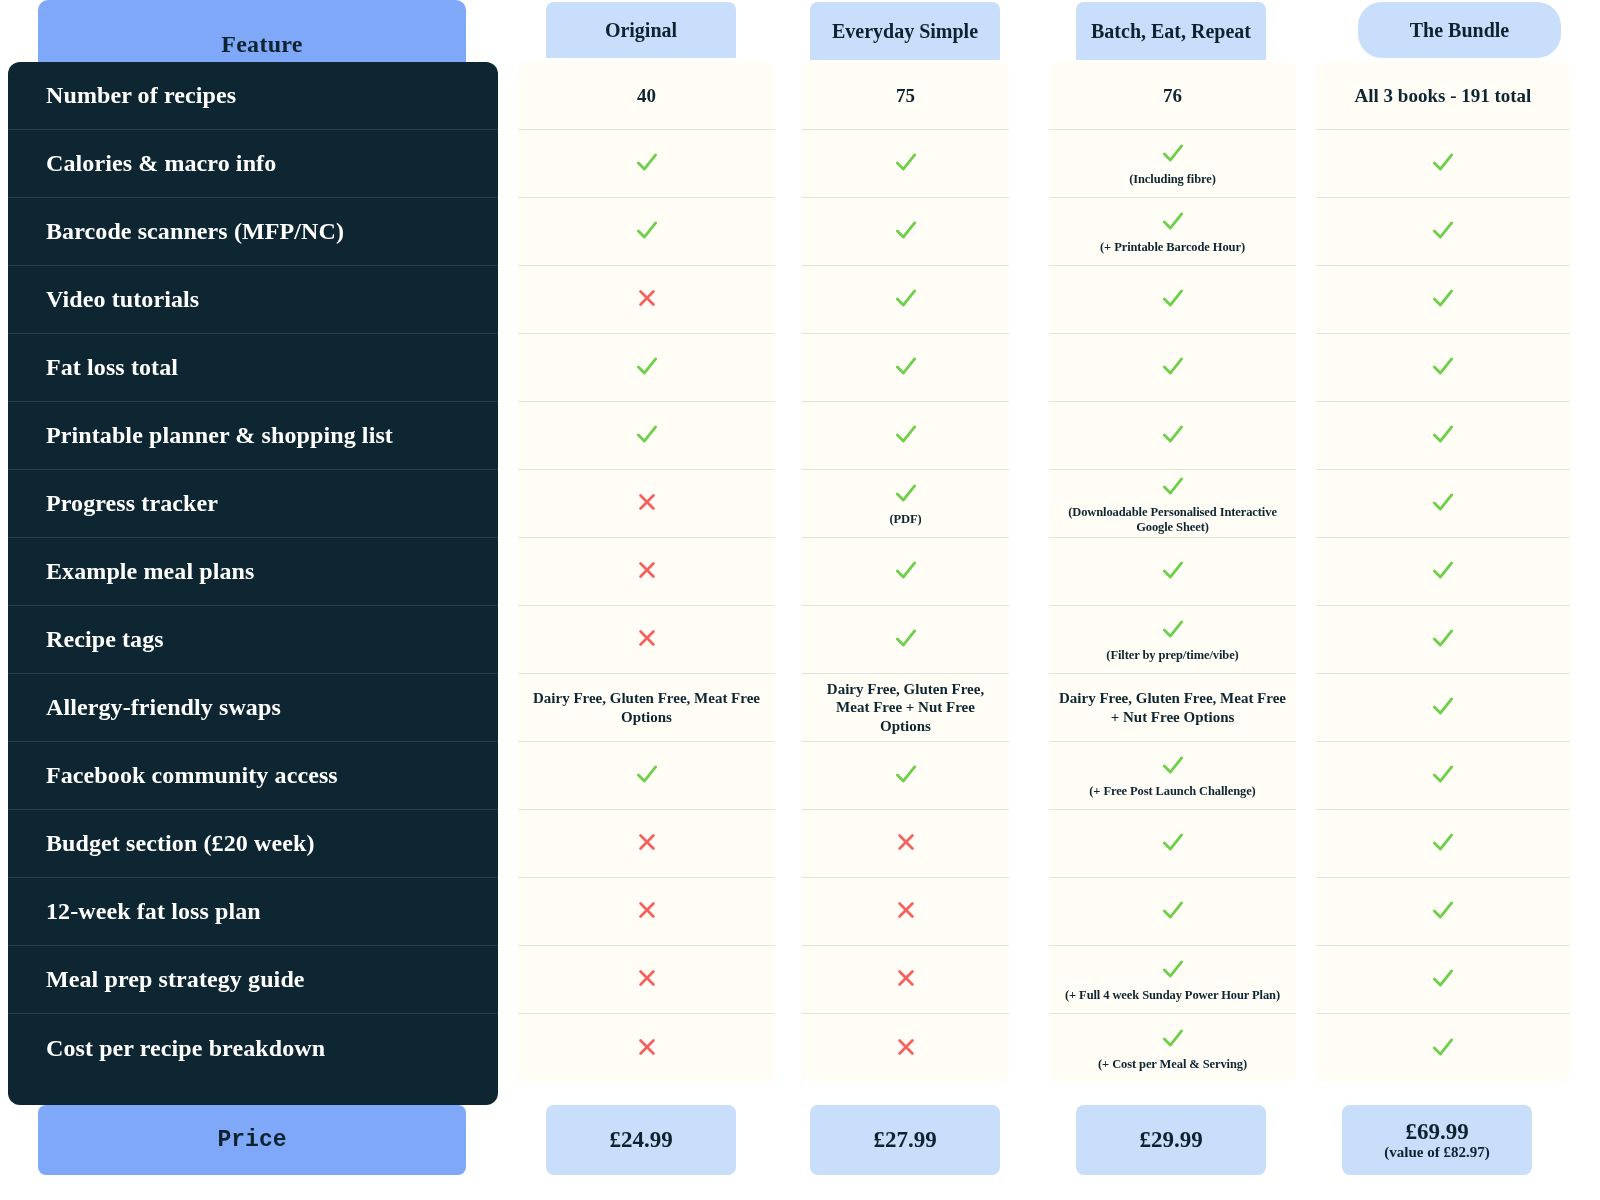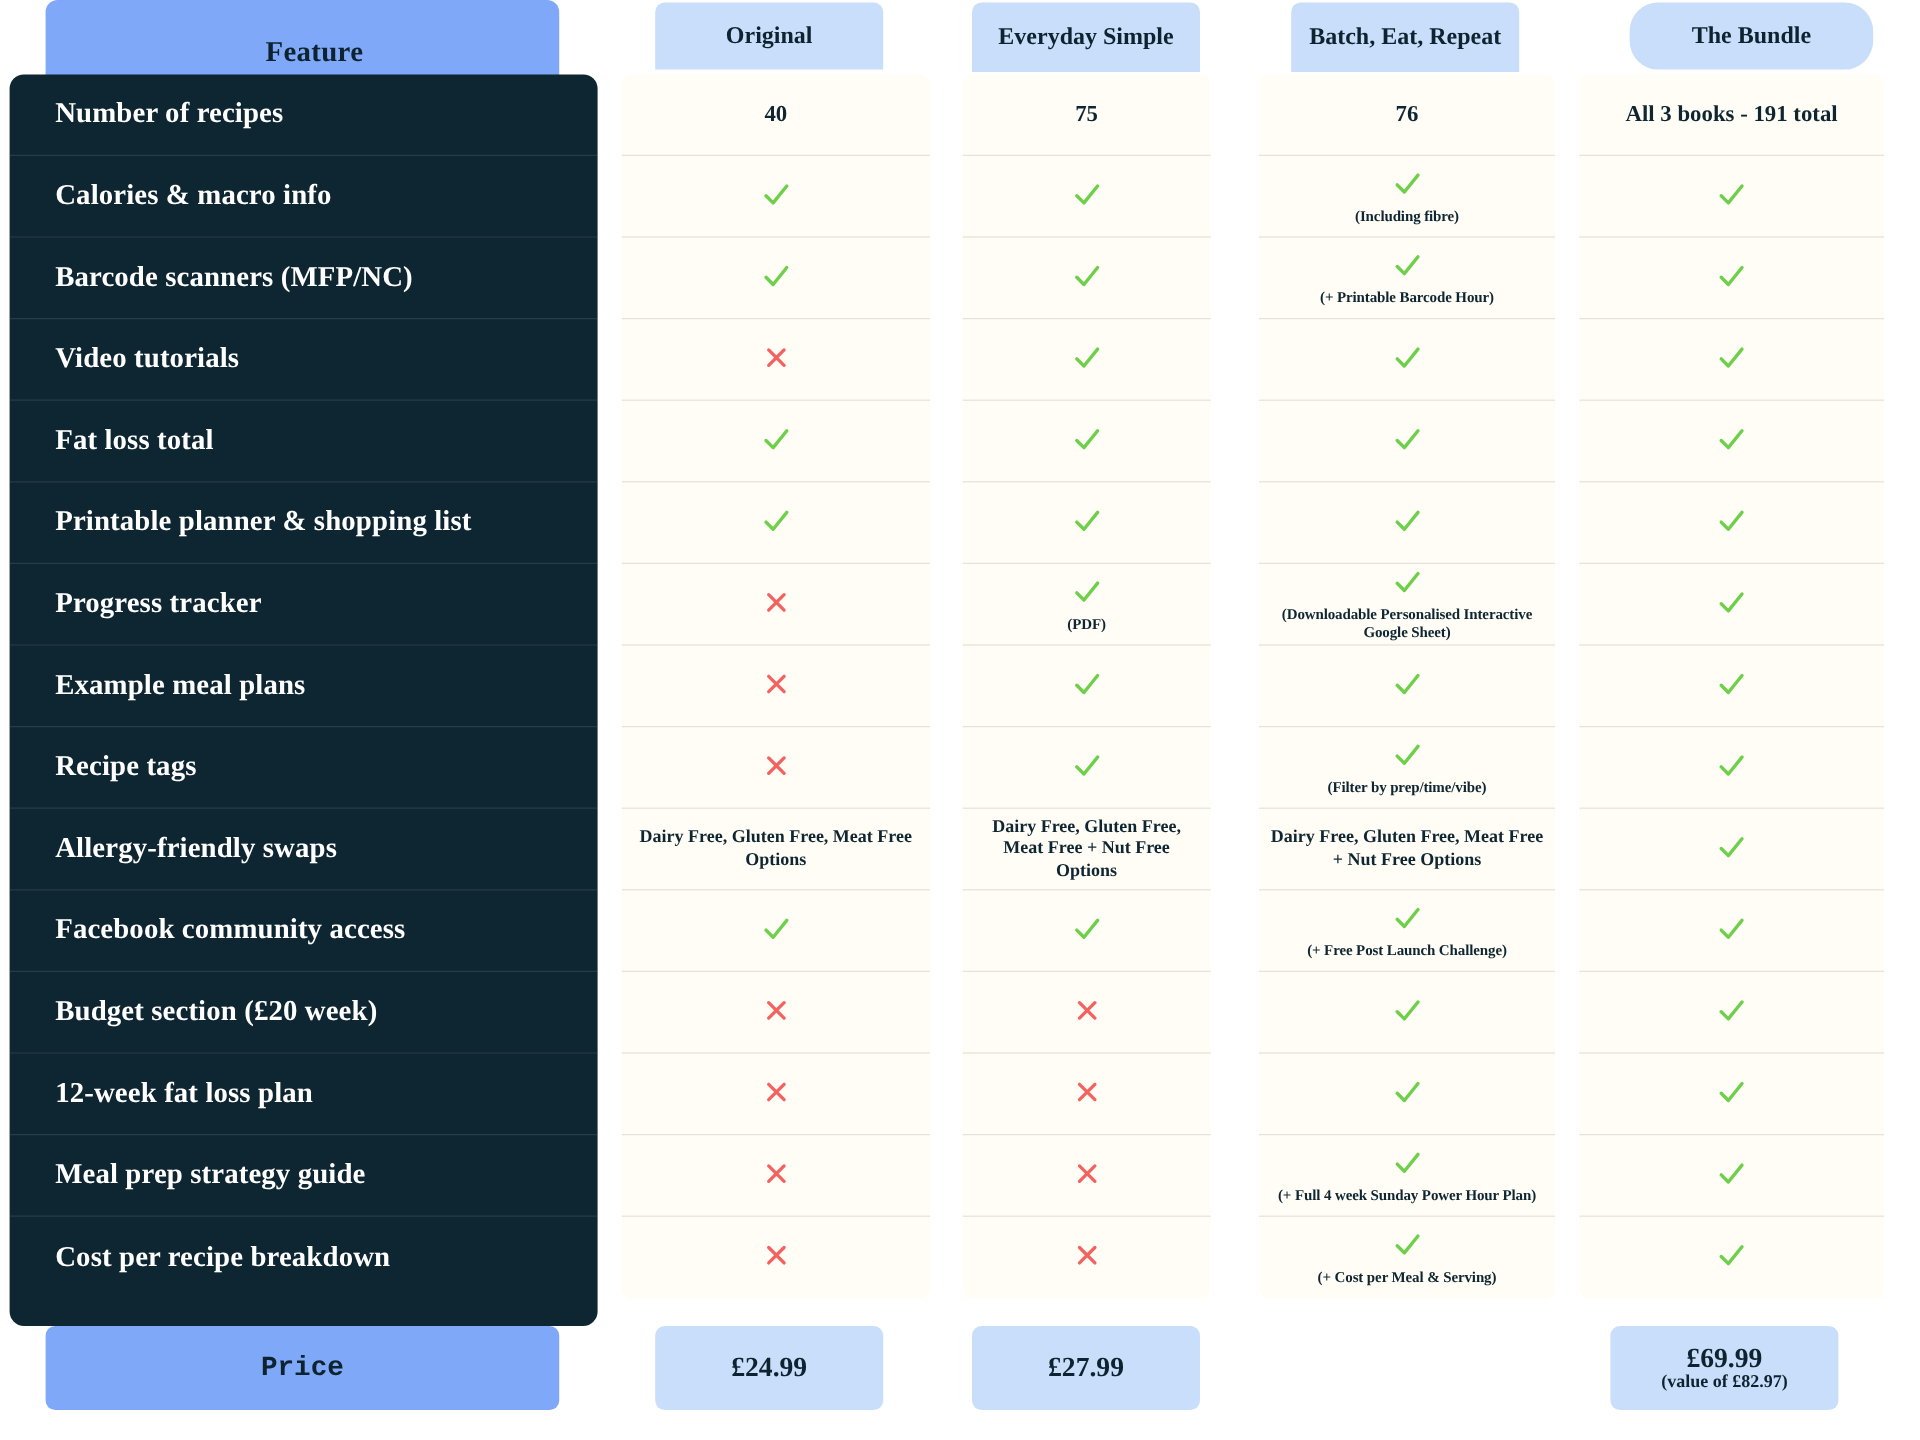--- a/index.html
+++ b/index.html
@@ -481,20 +481,23 @@
               </svg></span>
             <div class="sub">(+ Full 4 week Sunday Power Hour Plan)</div>
           </div>
           <div class="cell">
             <span class="mark"><svg class="tick" viewBox="0 0 24 24" fill="none" stroke="#6ed04a" stroke-width="2.6" stroke-linecap="round" stroke-linejoin="round">
                 <path d="M4 13 L9.5 18.5 L20 5.5"></path>
               </svg></span>
             <div class="sub">(+ Cost per Meal &amp; Serving)</div>
           </div>
         </div>
+        <div class="price-box" style="left: 27px; width: 190px;">
+          <div class="price-main">£29.99</div>
+        </div>
       </div>
       <div class="prod-col" style="left: 1316px; width: 254px;">
         <div class="prod-head" style="left: 42px; width: 203px; border-radius: 24px;">
           <span>The Bundle</span>
         </div>
         <div class="prod-body">
           <div class="cell">
             <div class="bigtext">All 3 books - 191 total</div>
           </div>
           <div class="cell">

